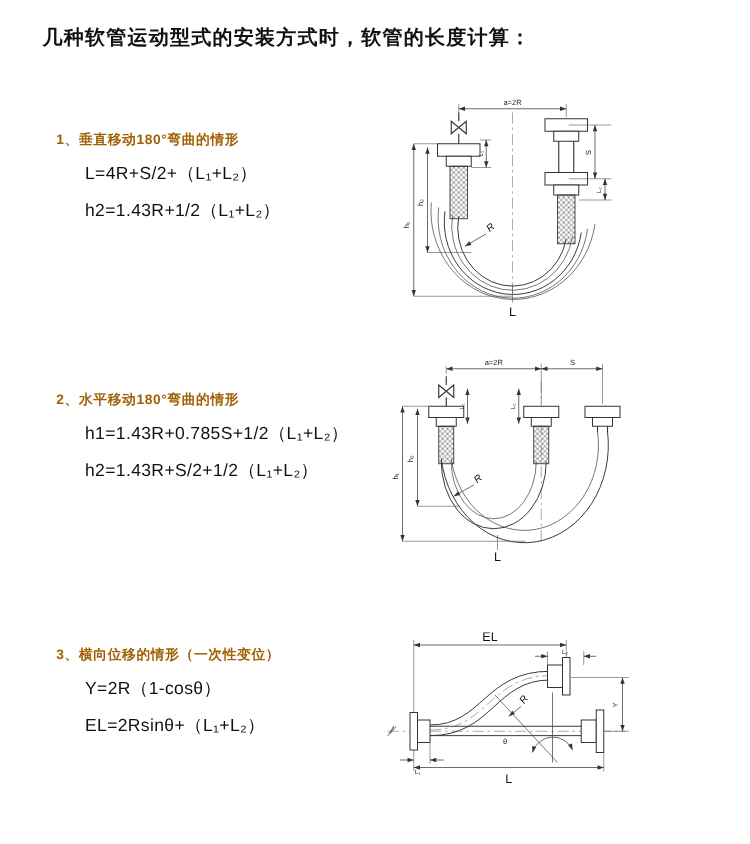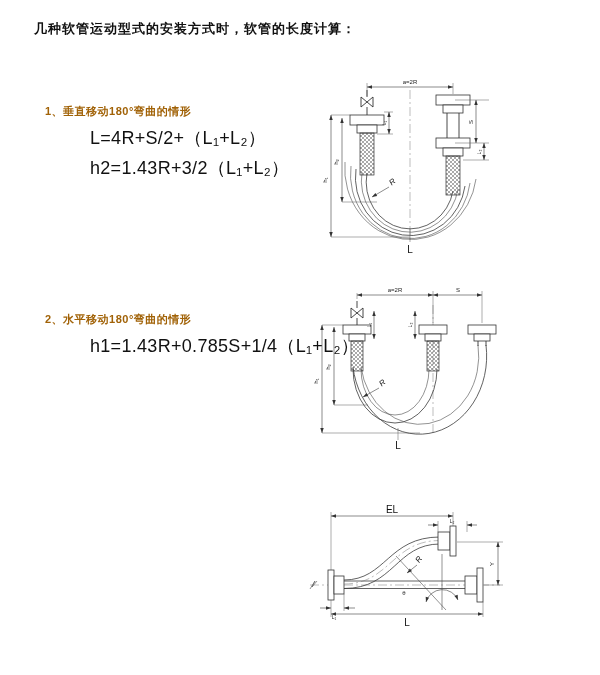--- a/index.html
+++ b/index.html
@@ -7,34 +7,34 @@
     width:600px;height:675px;
     background:#ffffff;
     position:relative;
     font-family:"Liberation Sans",sans-serif;
     color:#141414;
     overflow:hidden;
   }
   .abs{position:absolute;}
   .doc-title{
     left:34px;top:20px;
-    font-size:13px;font-weight:bold;
+    font-size:16px;font-weight:bold;
     letter-spacing:1px;color:#111;
   }
   .section{position:absolute;left:45px;}
   .sec1{top:104px;}
   .sec2{top:312px;}
   .sec3{top:516px;}
   .sec-heading{
     font-size:11px;font-weight:bold;color:#a16207;
     letter-spacing:0.5px;margin-bottom:4px;
   }
   .formula{
-    margin-left:45px;
-    font-size:18px;line-height:30px;
+    margin-left:23px;
+    font-size:14px;line-height:30px;
     color:#111;letter-spacing:0.3px;
     white-space:nowrap;
   }
   svg{position:absolute;overflow:visible;}
   .thin{stroke:#4a4a4a;stroke-width:0.6;fill:none;}
   .med{stroke:#333;stroke-width:0.9;fill:none;}
   .dim{stroke:#3c3c3c;stroke-width:0.6;fill:none;}
   .ext{stroke:#5a5a5a;stroke-width:0.5;fill:none;}
   .cl{stroke:#787878;stroke-width:0.5;fill:none;stroke-dasharray:9 3 2 3;}
   .hose{stroke:#3a3a3a;stroke-width:0.8;fill:none;}
@@ -45,29 +45,33 @@
   .plate{fill:#ffffff;stroke:#333;stroke-width:0.8;}
 </style>
 </head>
 <body>
 
 <div class="abs doc-title">几种软管运动型式的安装方式时，软管的长度计算：</div>
 
 <div class="section sec1">
   <div class="sec-heading">1、垂直移动180°弯曲的情形</div>
   <div class="formula">L=4R+S/2+（L₁+L₂）</div>
-  <div class="formula">h2=1.43R+3/2（L₁+L₂）</div>
+  <div class="formula">h2=1.43R+1/2（L₁+L₂）</div>
 </div>
 
 <div class="section sec2">
   <div class="sec-heading">2、水平移动180°弯曲的情形</div>
-  <div class="formula">h1=1.43R+0.785S+1/4（L₁+L₂）</div>
+  <div class="formula">h1=1.43R+0.785S+1/2（L₁+L₂）</div>
+  <div class="formula">h2=1.43R+S/2+1/2（L₁+L₂）</div>
 </div>
 
 <div class="section sec3">
+  <div class="sec-heading">3、横向位移的情形（一次性变位）</div>
+  <div class="formula">Y=2R（1-cosθ）</div>
+  <div class="formula">EL=2Rsinθ+（L₁+L₂）</div>
 </div>
 
 <svg style="left:315px;top:70px;" width="285" height="195" viewBox="0 0 285 195">
   <defs>
     <marker id="d1ar" viewBox="0 0 10 10" refX="10" refY="5" markerUnits="userSpaceOnUse" markerWidth="8" markerHeight="5" orient="auto-start-reverse">
       <path d="M0,1.5 L10,5 L0,8.5 Z" fill="#333"></path>
     </marker>
     <pattern id="d1h" patternUnits="userSpaceOnUse" width="4" height="4">
       <path d="M0,0 L4,4 M4,0 L0,4" stroke="#555" stroke-width="0.5"></path>
     </pattern>

